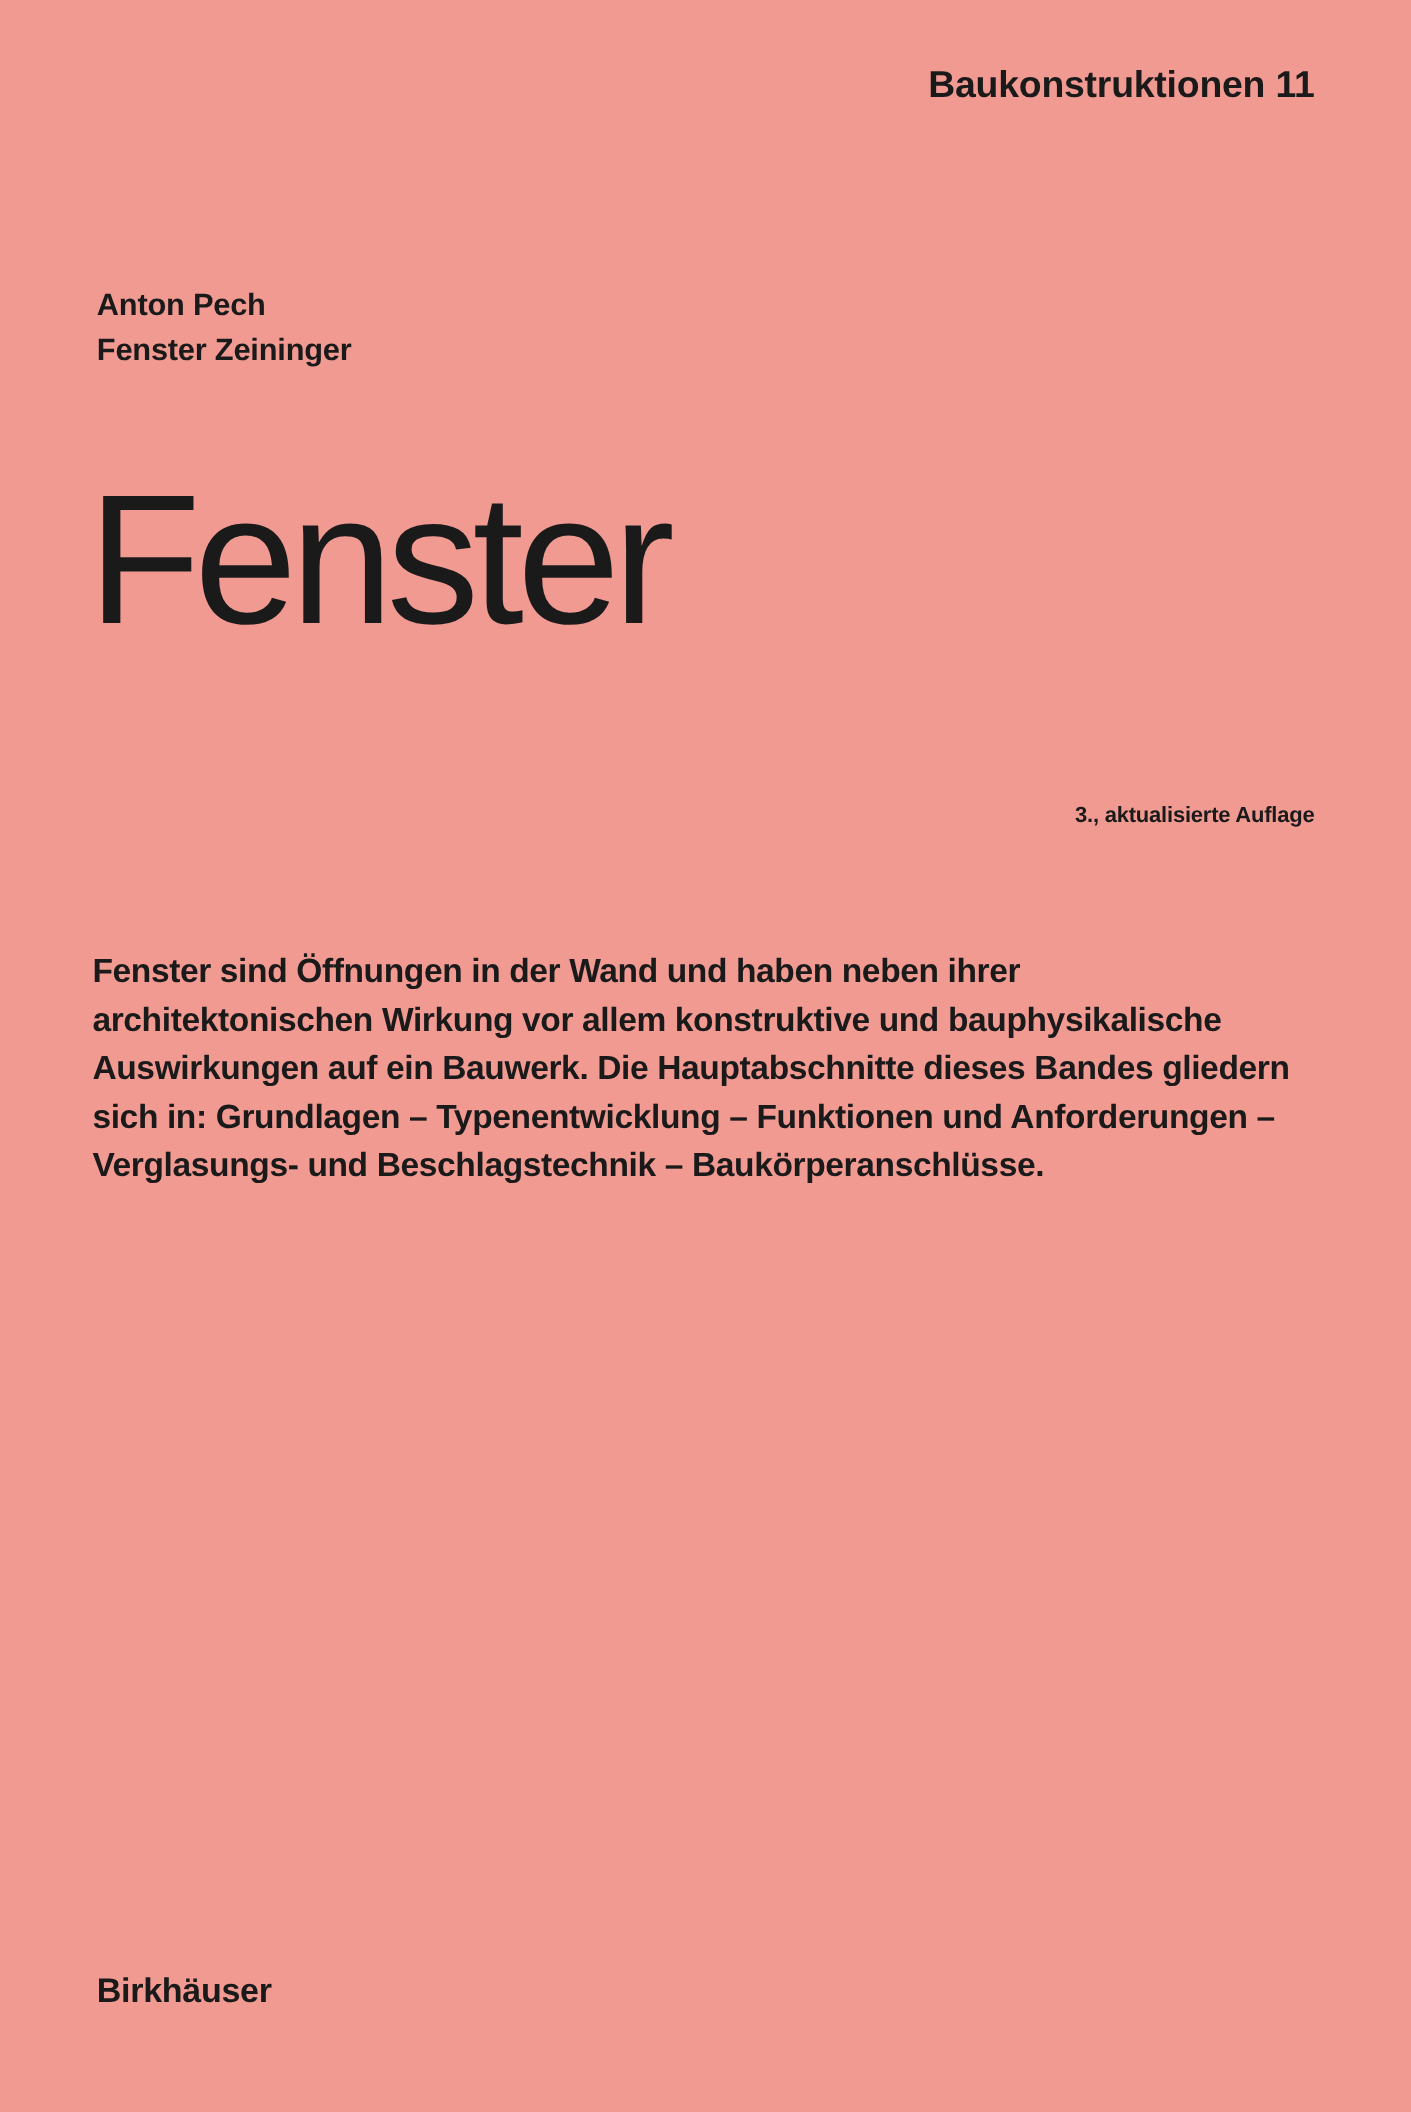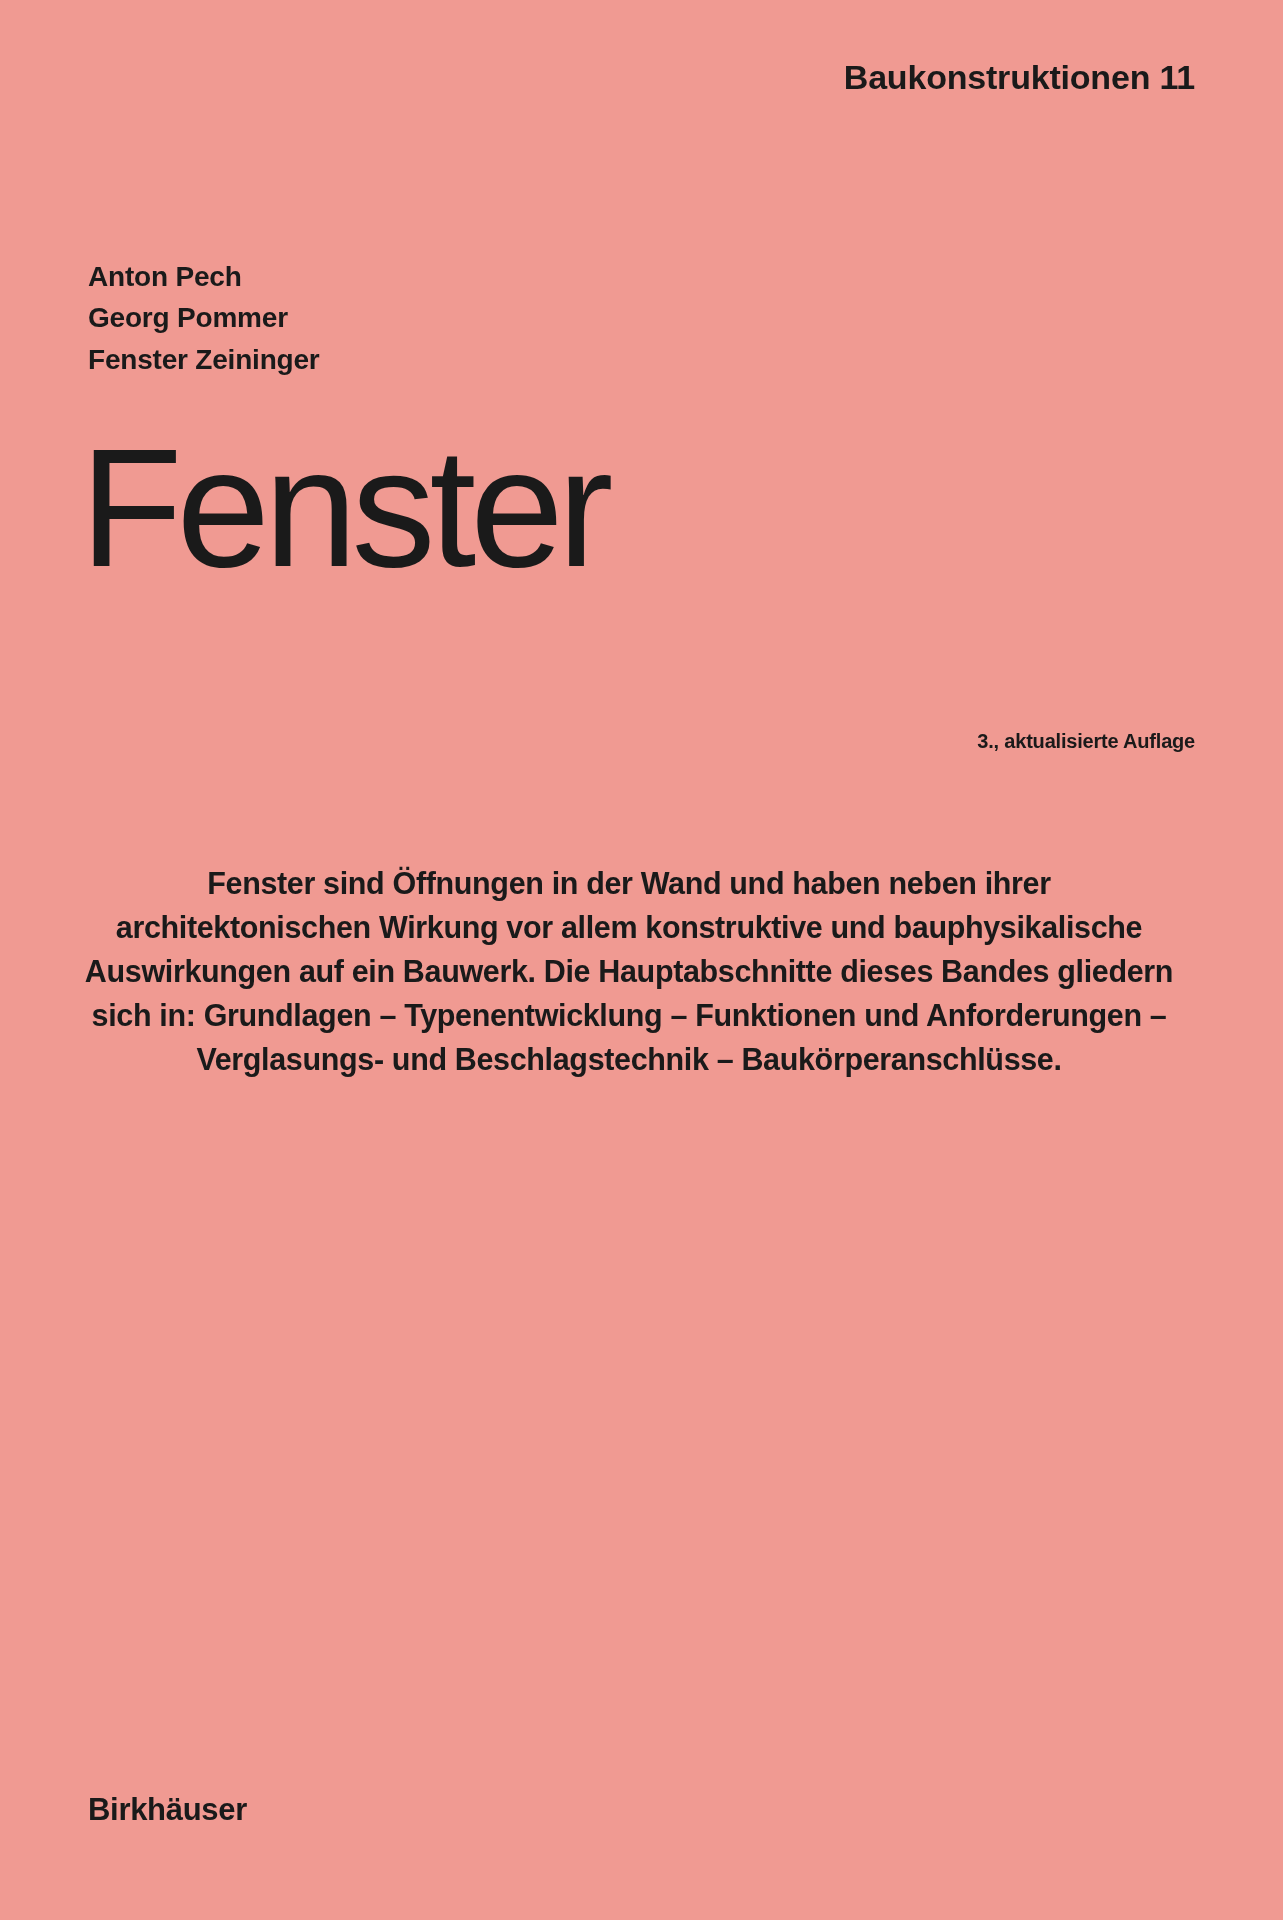--- a/index.html
+++ b/index.html
@@ -65,42 +65,40 @@
   }
   .blurb {
     position: absolute;
     left: 84px;
     top: 862px;
     width: 1090px;
     font-size: 30.5px;
     font-weight: bold;
     line-height: 1.44;
     letter-spacing: -0.35px;
-    text-align: center;
   }
   .publisher {
     position: absolute;
     left: 88px;
     bottom: 92px;
     font-size: 31px;
     font-weight: bold;
     letter-spacing: -0.3px;
     margin-top: 24px;
   }
 </style>
 </head>
 <body>
 
 <div class="cover">
 
   <div class="series-line">Baukonstruktionen 11</div>
 
   <div class="authors">
     <div>Anton Pech</div>
-    <div>Georg Pommer</div>
     <div>Fenster Zeininger</div>
   </div>
 
   <div class="main-title">Fenster</div>
 
   <div class="edition">3., aktualisierte Auflage</div>
 
   <div class="blurb">Fenster sind Öffnungen in der Wand und haben neben ihrer architektonischen Wirkung vor allem konstruktive und bauphysikalische Auswirkungen auf ein Bauwerk. Die Hauptabschnitte dieses Bandes gliedern sich in: Grundlagen – Typenentwicklung – Funktionen und Anforderungen – Verglasungs- und Beschlagstechnik – Baukörperanschlüsse.</div>
 
   <div class="publisher">Birkhäuser</div>

